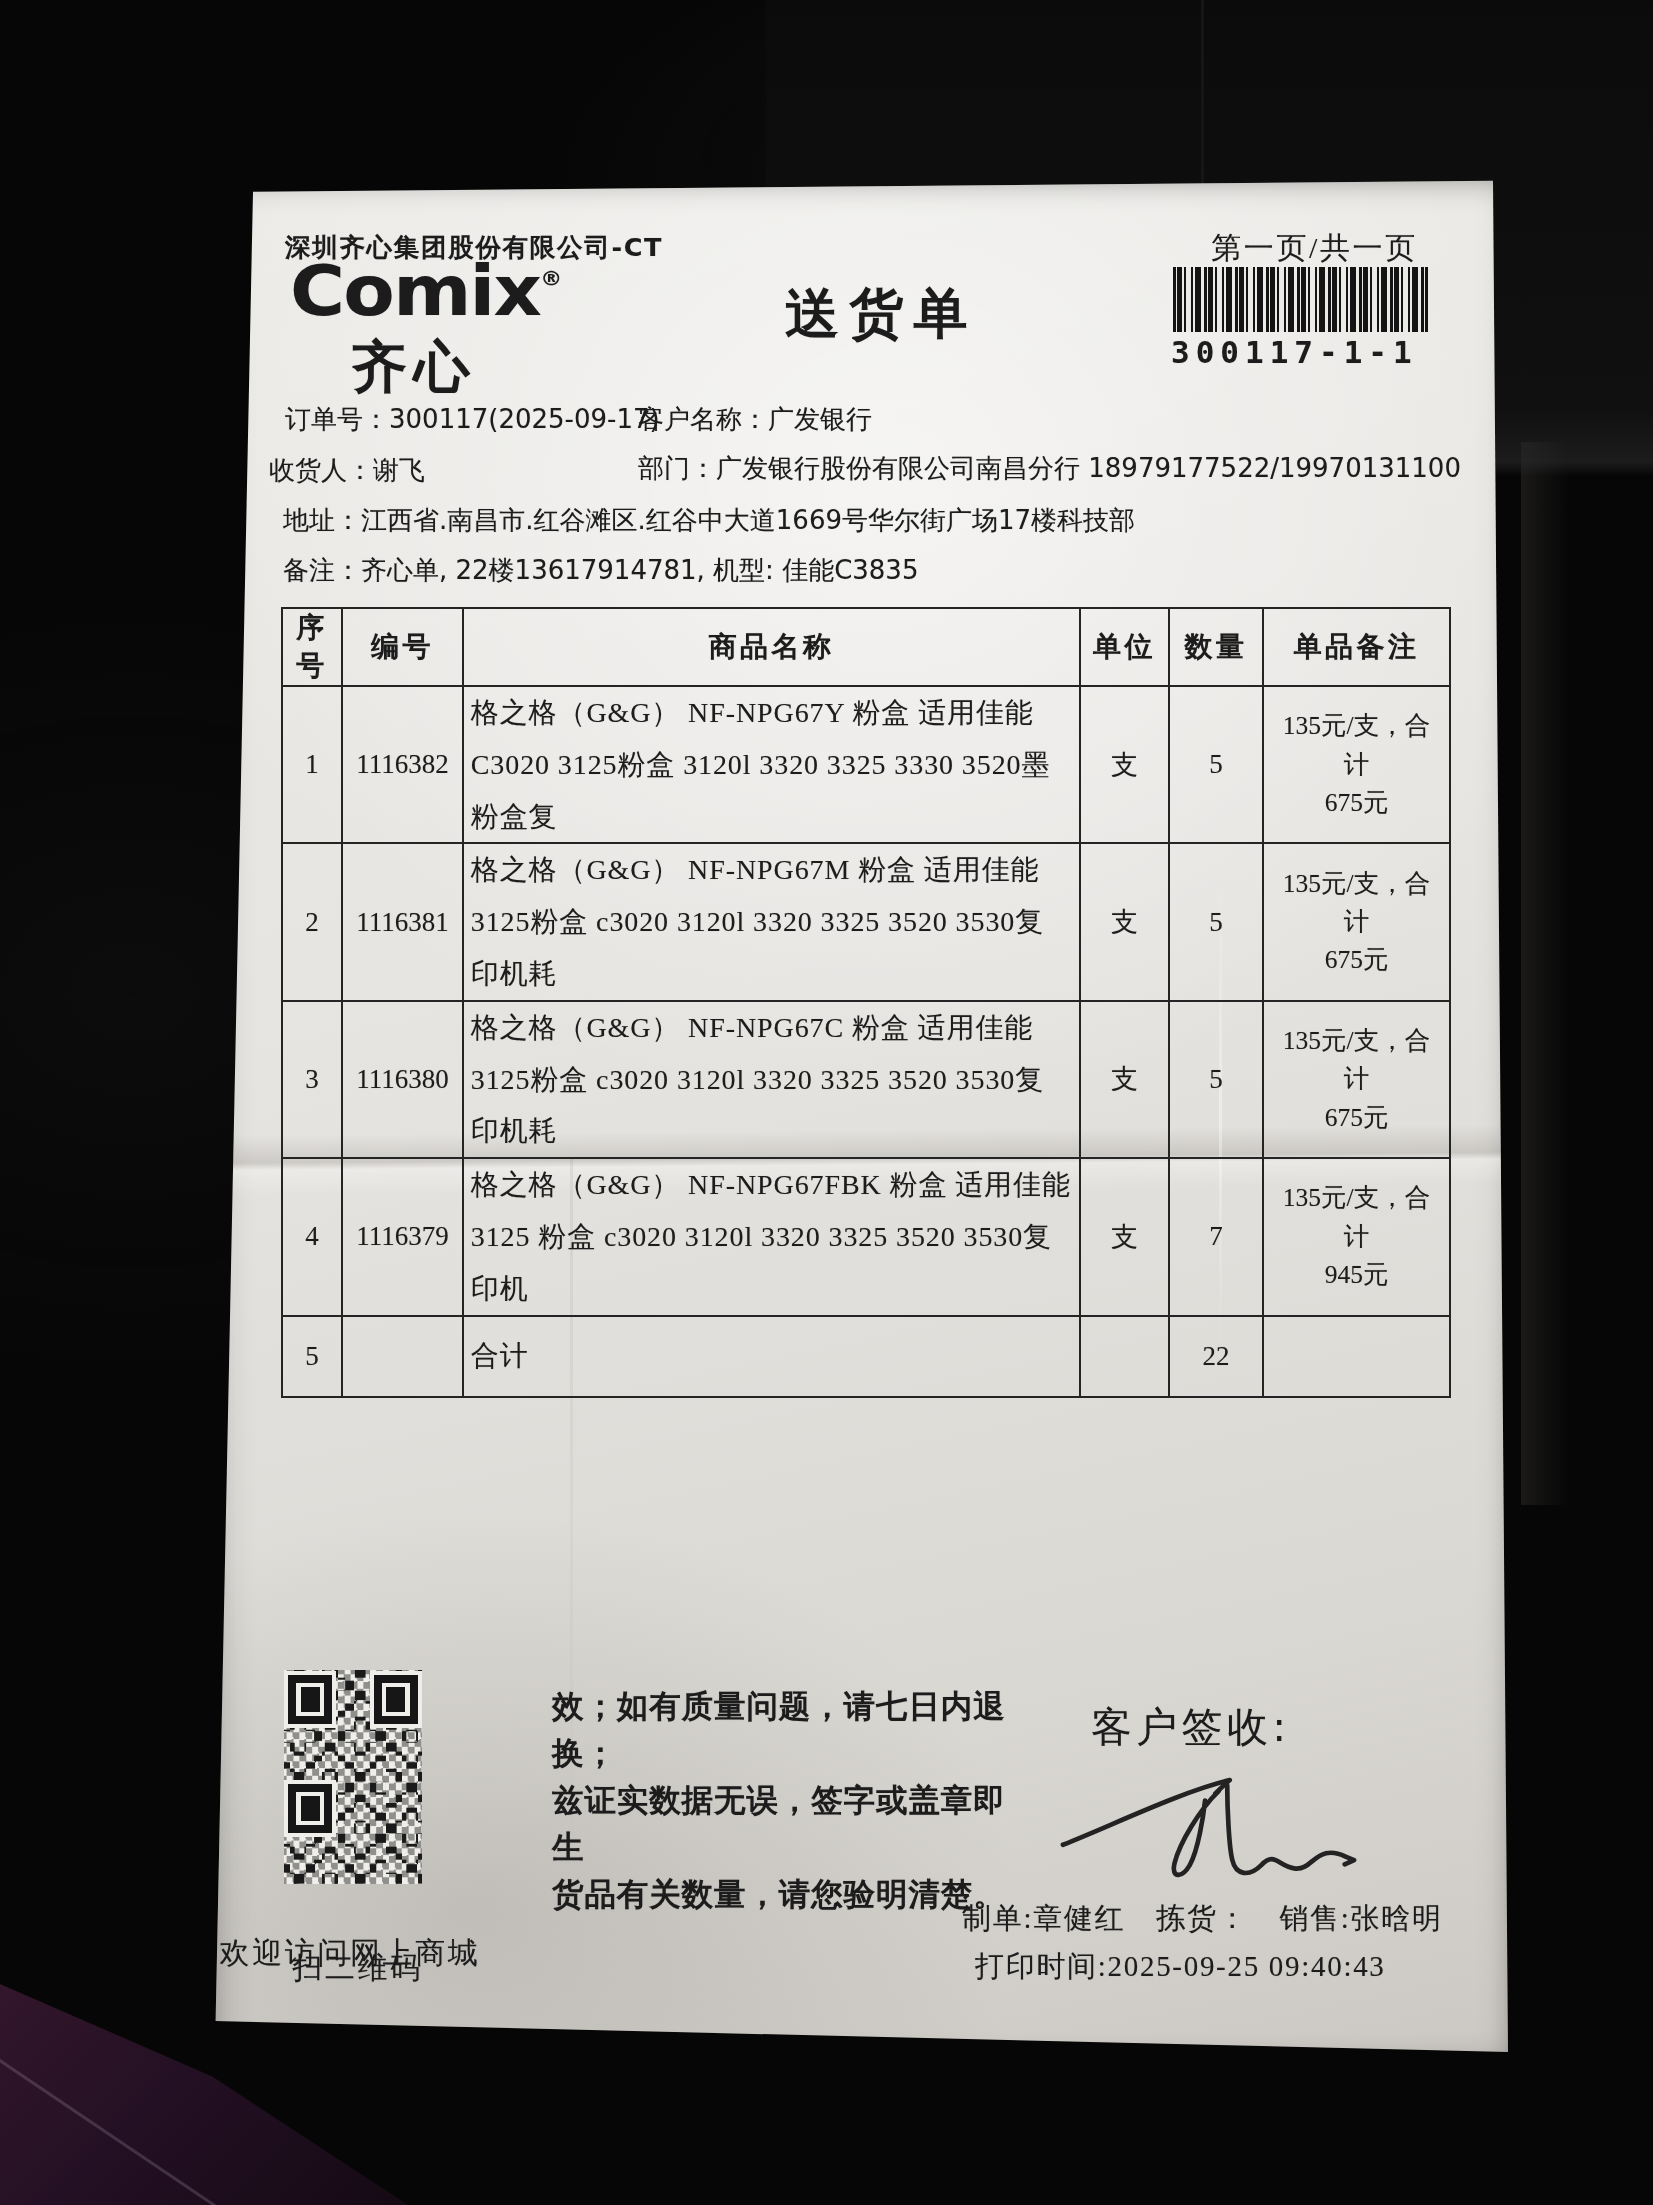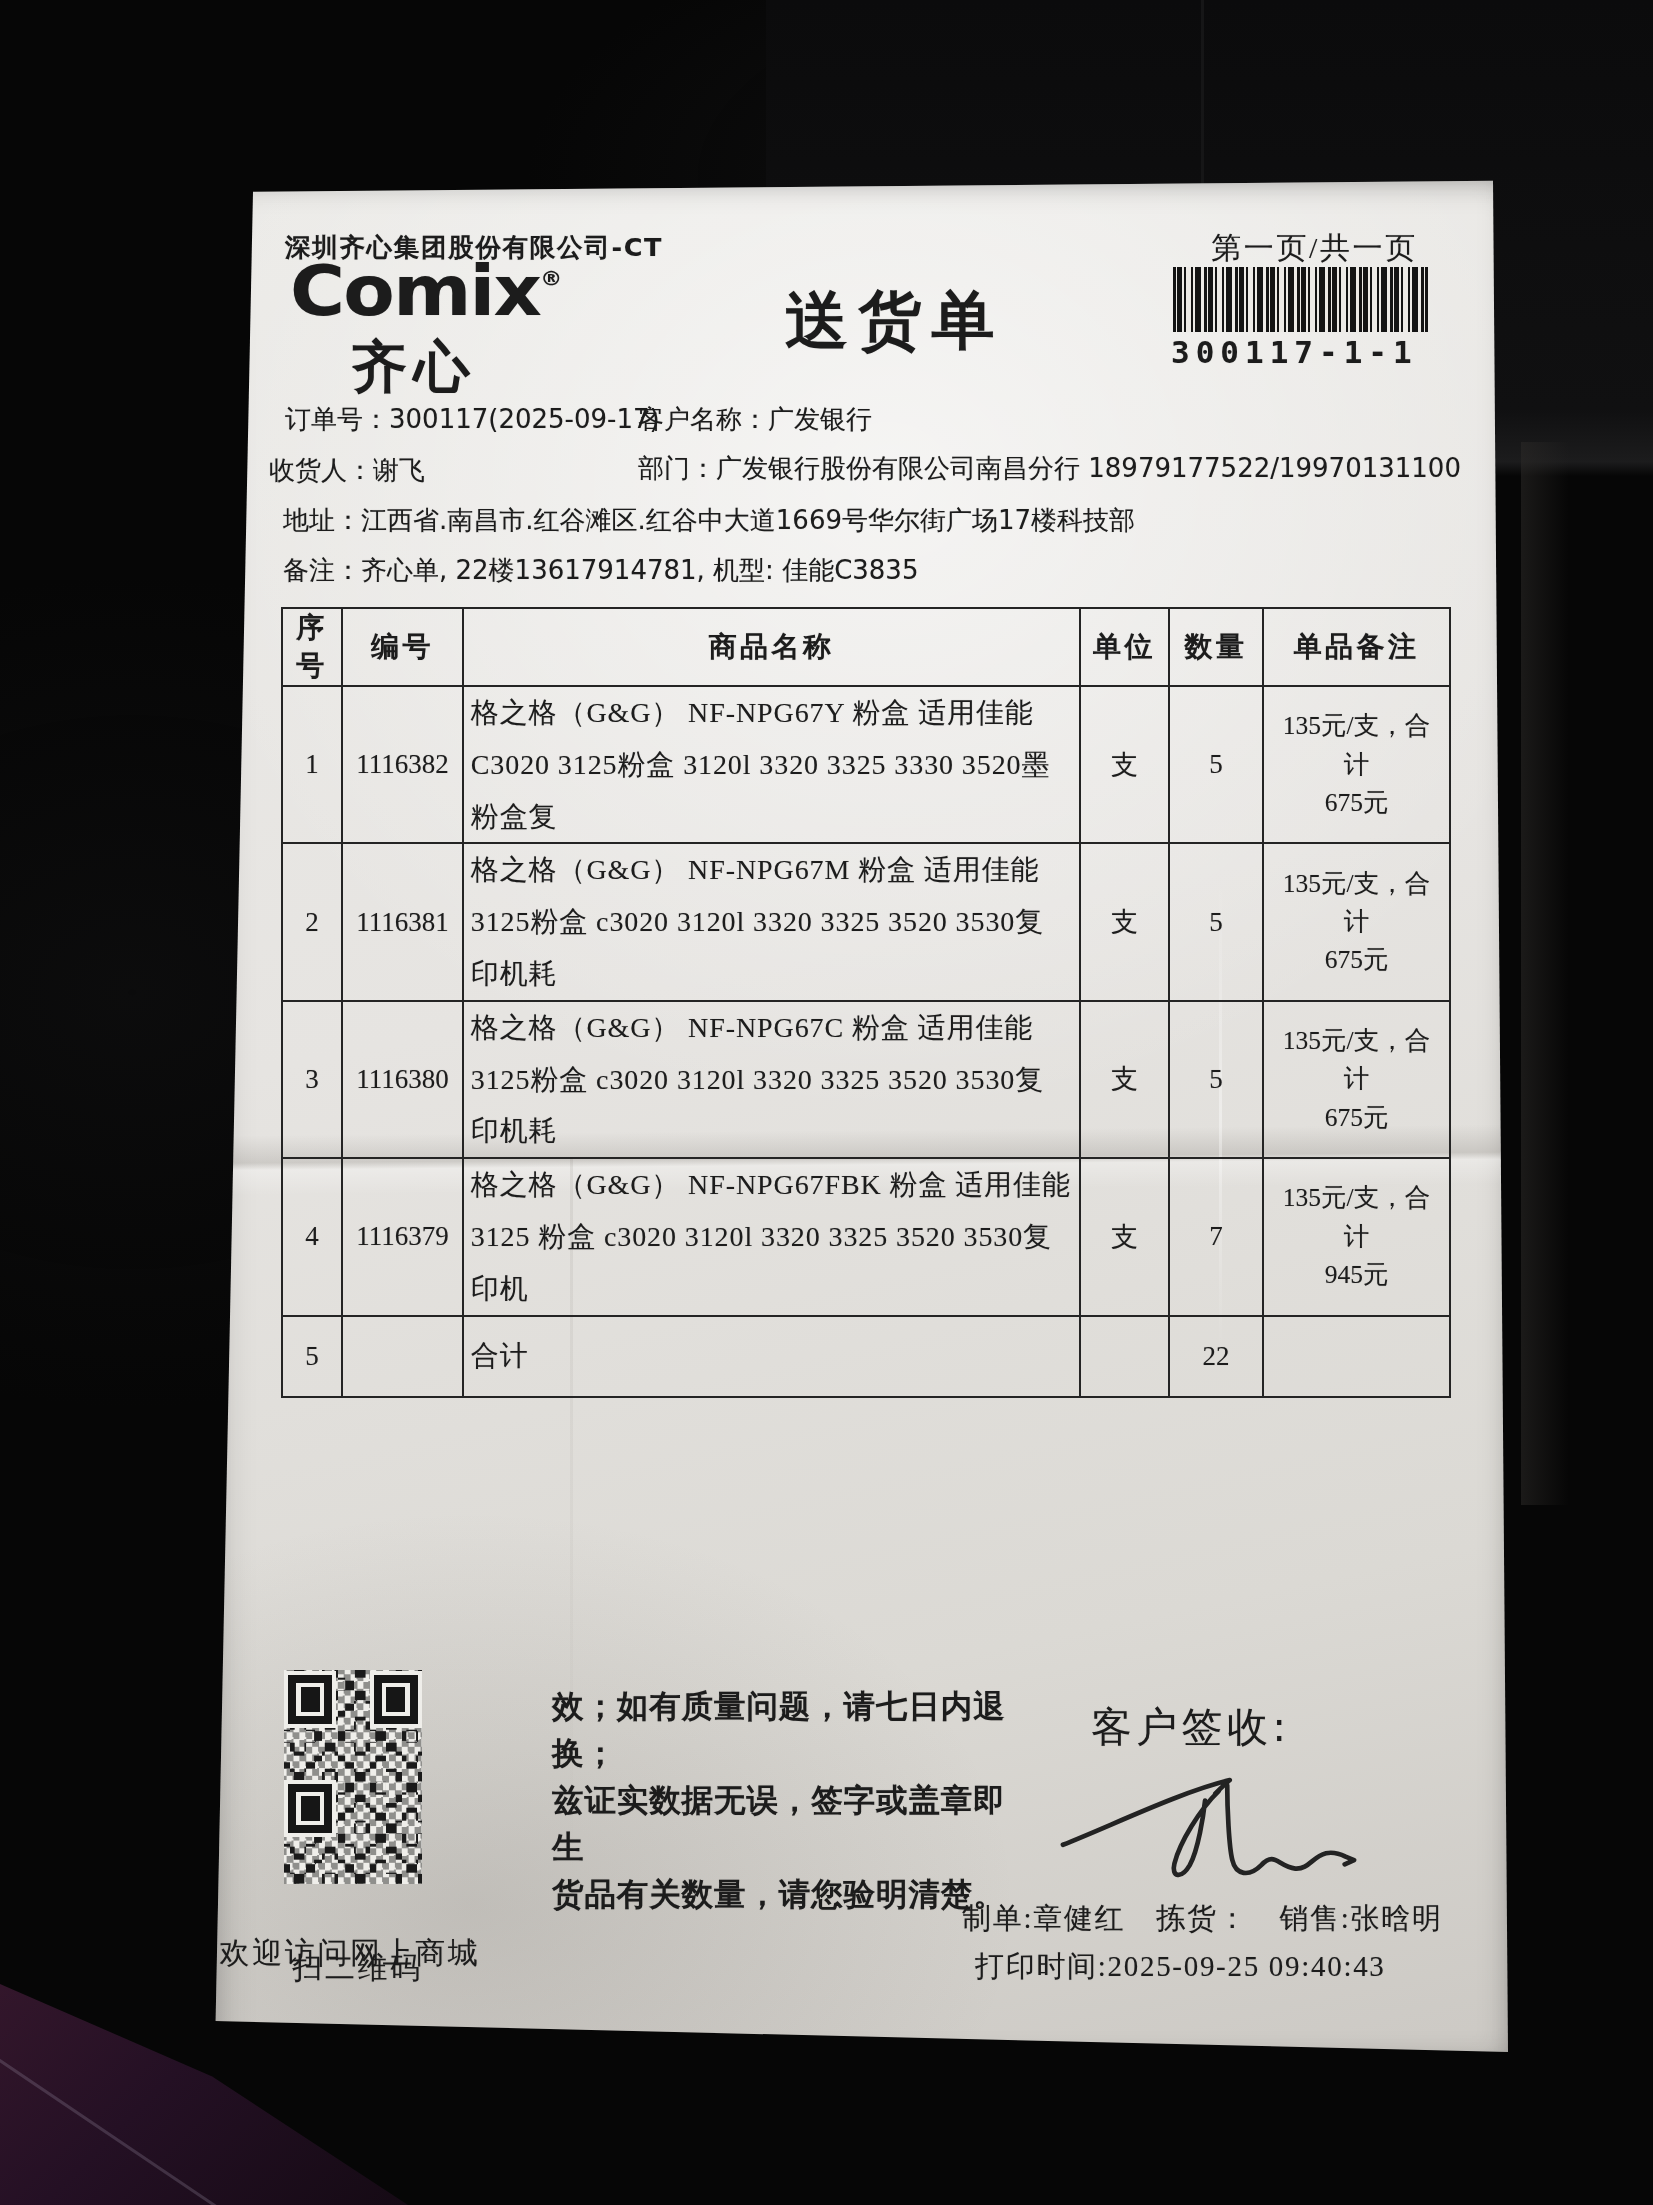--- a/index.html
+++ b/index.html
@@ -46,21 +46,21 @@
   .t{position:absolute;white-space:nowrap;}
   .sans{font-family:"DejaVu Sans","Liberation Sans",sans-serif;}
   .serif{font-family:"Liberation Serif","DejaVu Serif",serif;}
   .ink{color:#1c1c1c;text-shadow:0 0 0.9px rgba(25,25,25,.30);}
 
   .company-line{left:72px;top:51px;font-size:25.5px;font-weight:600;letter-spacing:1.7px;}
   .page-indicator{left:978px;top:49px;width:247px;text-align:center;font-size:30px;letter-spacing:2.6px;}
   .logo-en{left:77px;top:68px;font-size:75px;font-weight:800;letter-spacing:-1.7px;transform:scaleY(.92);}
   .logo-en sup{font-size:22px;vertical-align:32px;}
   .logo-cn{left:138px;top:151px;font-size:56px;font-weight:700;letter-spacing:6.8px;}
-  .doc-title{left:572px;top:99px;font-size:63px;font-weight:600;letter-spacing:10.2px;font-family:Liberation Serif, serif;}
+  .doc-title{left:572px;top:99px;font-size:54px;font-weight:600;letter-spacing:10.2px;font-family:Liberation Serif, serif;}
 
   .barcode{left:960px;top:88px;width:255px;height:65px;position:absolute;
     background:repeating-linear-gradient(90deg,
       #141414 0 2.6px,  #eceae6 2.6px 4.3px,
       #141414 4.3px 9.4px,#eceae6 9.4px 11px,
       #141414 11px 12.8px,#eceae6 12.8px 18px,
       #141414 18px 19.6px,#eceae6 19.6px 22px,
       #141414 22px 28px,#eceae6 28px 31px);}
   .barcode-number{left:958px;top:155px;width:260px;font-family:"DejaVu Sans Mono",monospace;
     font-weight:700;font-size:31px;letter-spacing:6px;}

